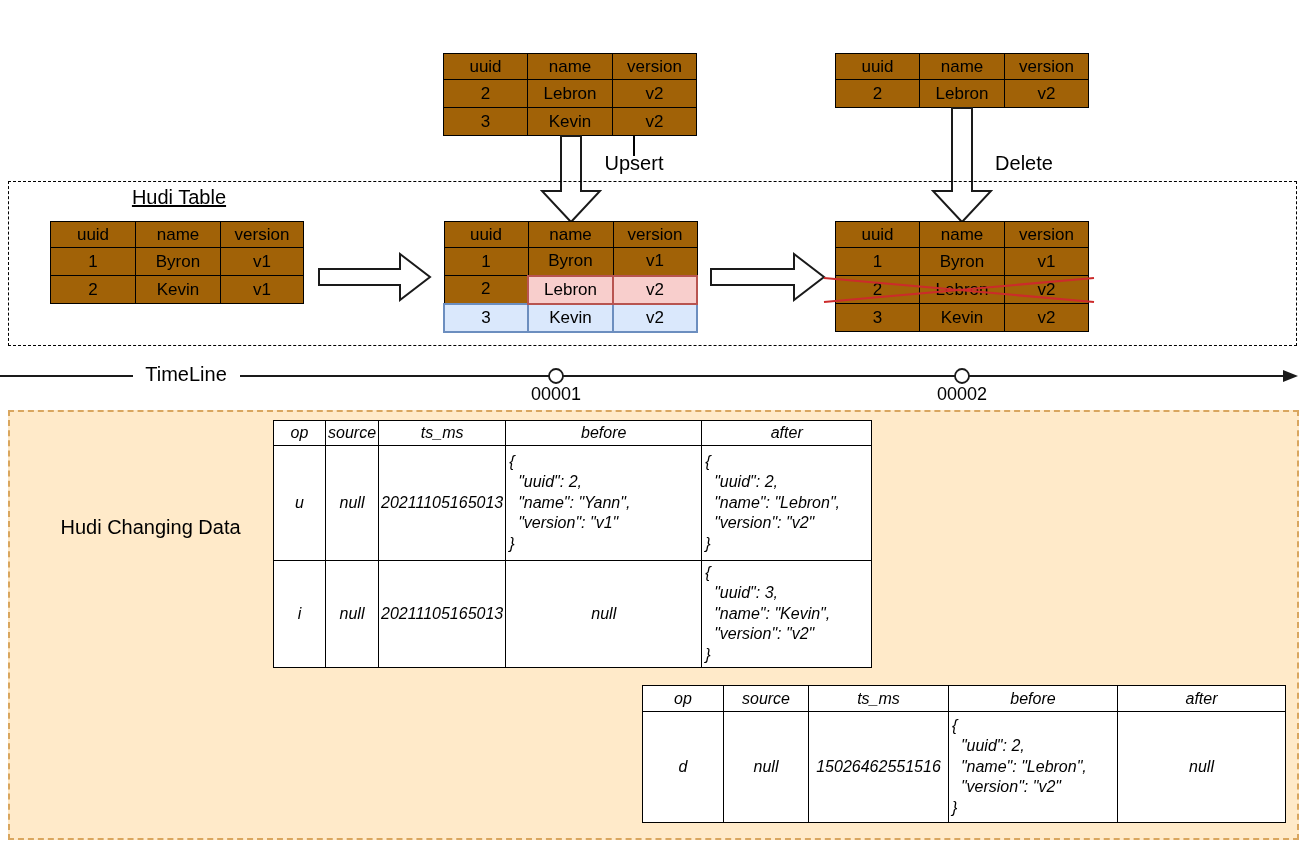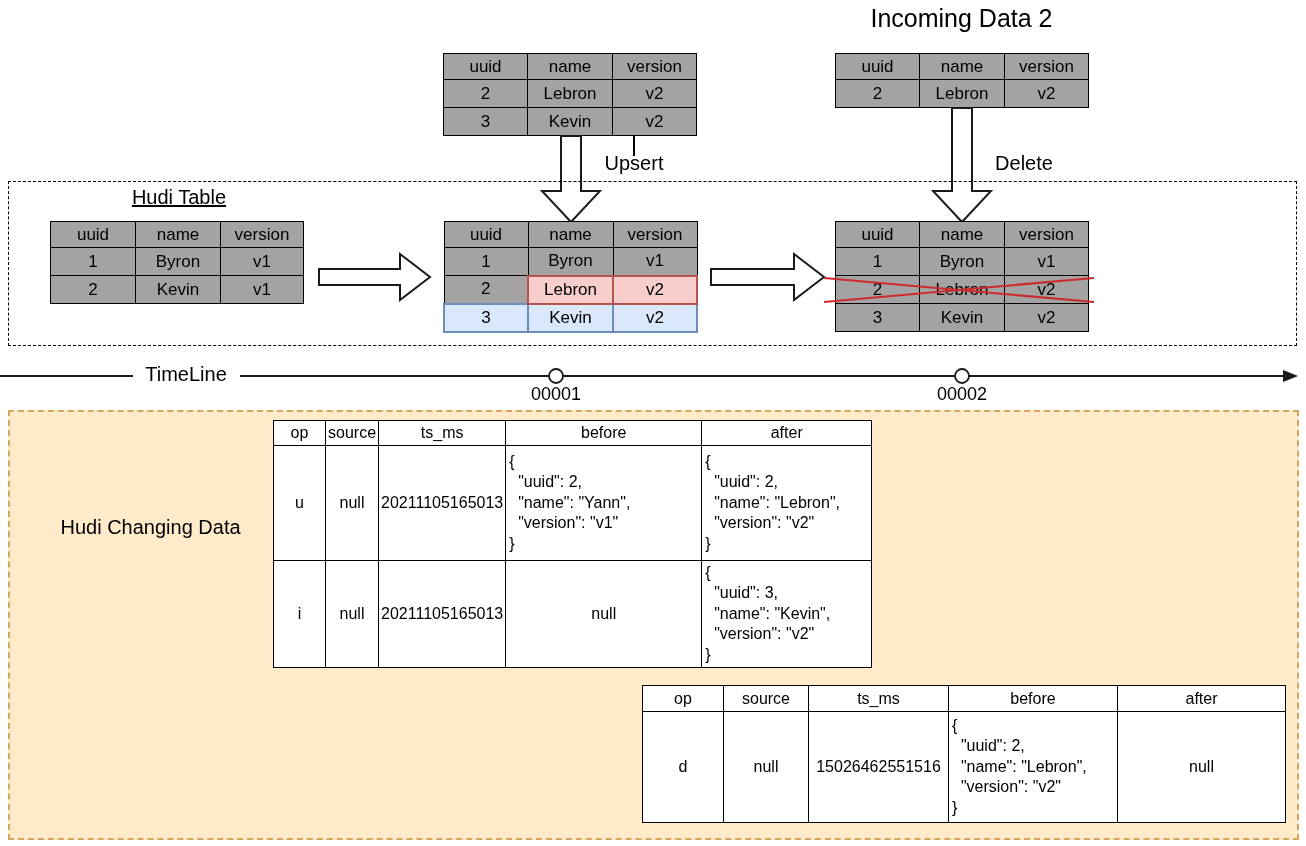--- a/index.html
+++ b/index.html
@@ -7,46 +7,45 @@
     position:relative;width:1306px;height:846px;background:#fff;overflow:hidden;
     font-family:"Liberation Sans", sans-serif;color:#000;
   }
   .abs{position:absolute;}
   .big-title{position:absolute;font-size:25px;text-align:center;white-space:nowrap;}
   .sec-label{position:absolute;font-size:20px;text-align:center;white-space:nowrap;}
   .tl-num{position:absolute;font-size:18px;text-align:center;}
 
   
   table.dtable{position:absolute;border-collapse:collapse;table-layout:fixed;font-size:17px;}
-  table.dtable td{border:1.5px solid #000;text-align:center;padding:0;background:#a3a3a3;overflow:hidden;}
+  table.dtable td{border:1.5px solid #000;text-align:center;padding:0;background:#a16207;overflow:hidden;}
   table.dtable tr{height:28px;}
   table.dtable tr.hd{height:26px;}
   td.upd{background:var(--update-fill,#f8cecc) !important;border:2px solid var(--update-stroke,#b85450) !important;}
   td.ins{background:var(--insert-fill,#dae8fc) !important;border:2px solid var(--insert-stroke,#6c8ebf) !important;}
 
   
-  table.ctable{position:absolute;border-collapse:collapse;table-layout:fixed;font-size:16px;background:#fff;}
+  table.ctable{position:absolute;border-collapse:collapse;table-layout:fixed;font-size:16px;background:#fff;font-style:italic;}
   table.ctable td{border:1.5px solid #000;text-align:center;vertical-align:middle;padding:0 2px;background:#fff;overflow:hidden;}
   table.ctable td.json{text-align:left;white-space:pre;padding:2px 1px 2px 3px;line-height:1.28;}
 
   
   .hudi-box{position:absolute;left:8px;top:181px;width:1287px;height:163px;border:1.5px dashed #000;}
   .changing-box{
     position:absolute;left:8px;top:410px;width:1287px;height:426px;
     border:2px dashed var(--changing-stroke,#d9a65f);
     background:var(--changing-fill,#ffeac9);
   }
   svg{position:absolute;display:block;}
 </style>
 </head>
 <body>
 
 <div class="stage">
 
-  <div class="big-title" style="left:835px;top:4px;width:253px;">Incoming Data 2</div>
 
   <table class="dtable" style="left:443px;top:53px;">
     <colgroup>
         <col style="width:84px">
         <col style="width:85px">
         <col style="width:84px">
       </colgroup>
     <tbody>
       <tr class="hd">
         <td>uuid</td>

